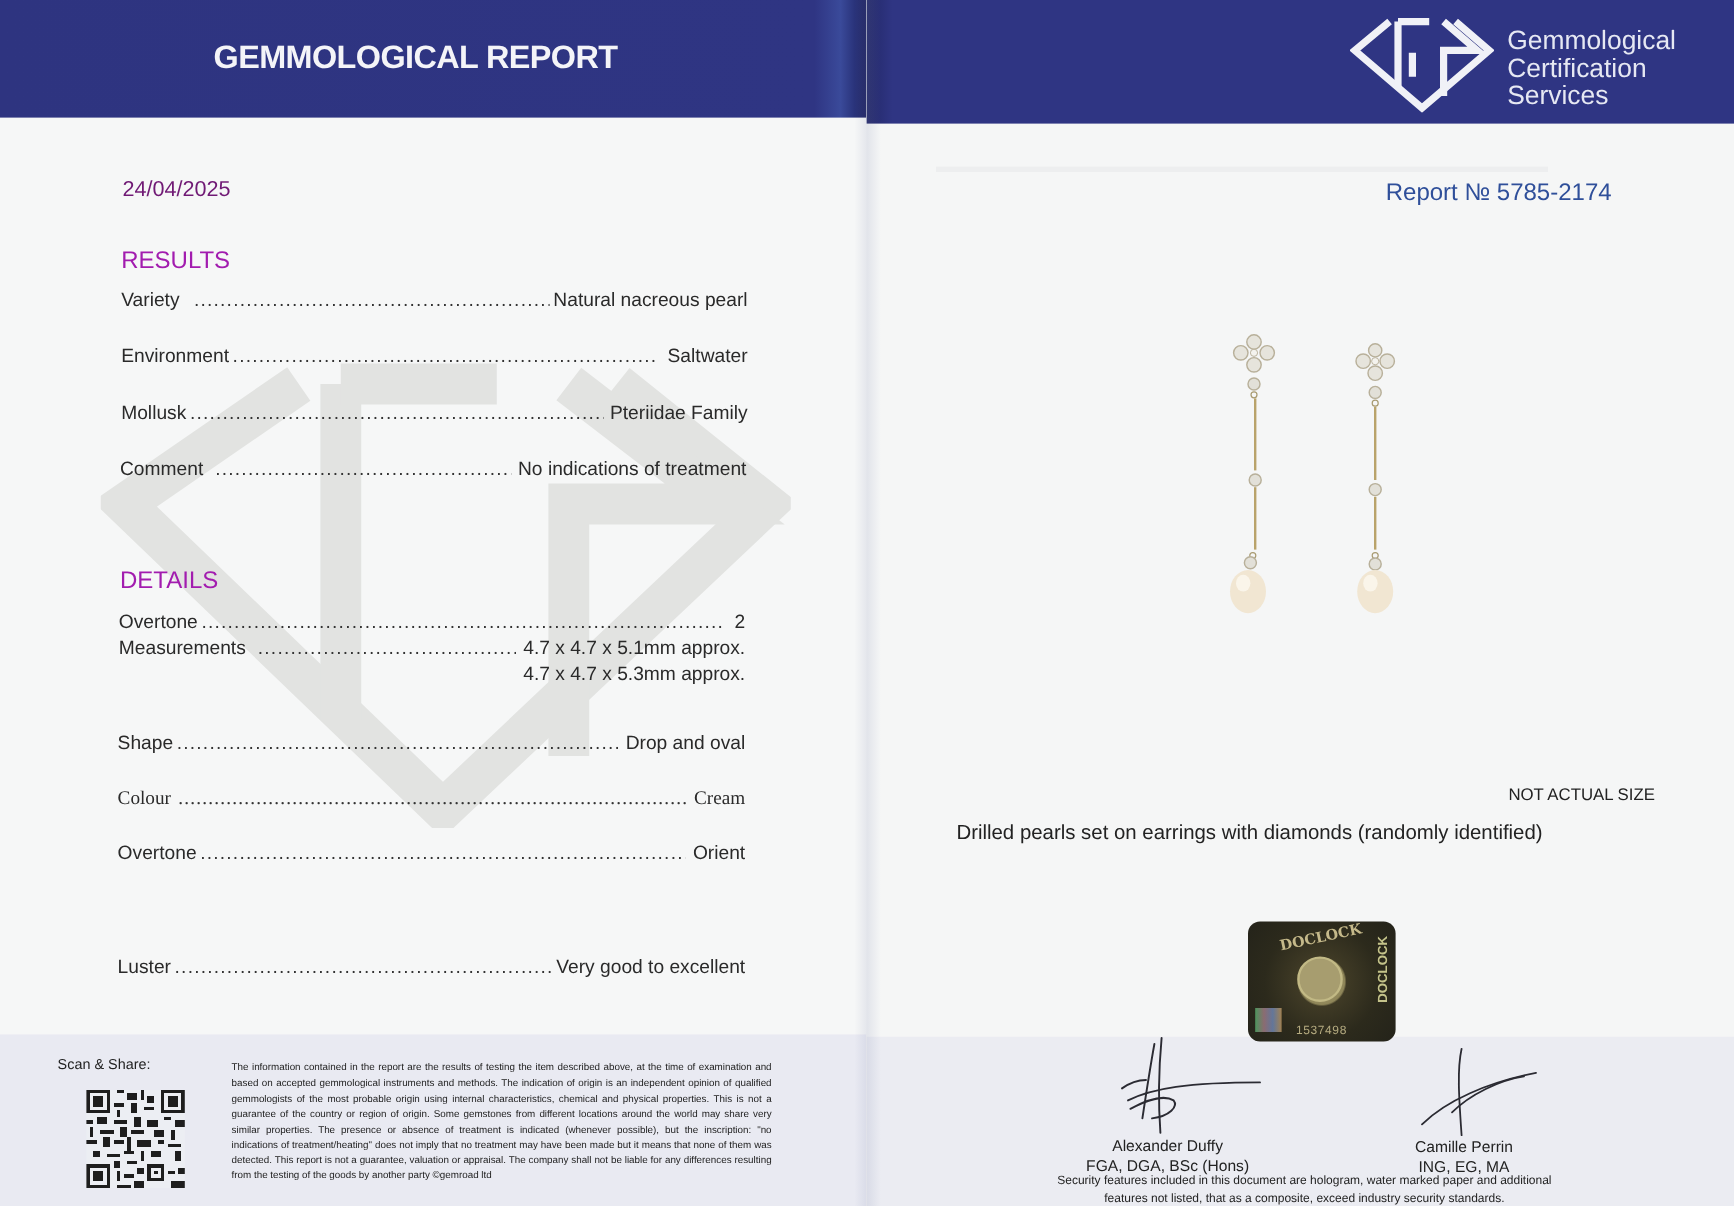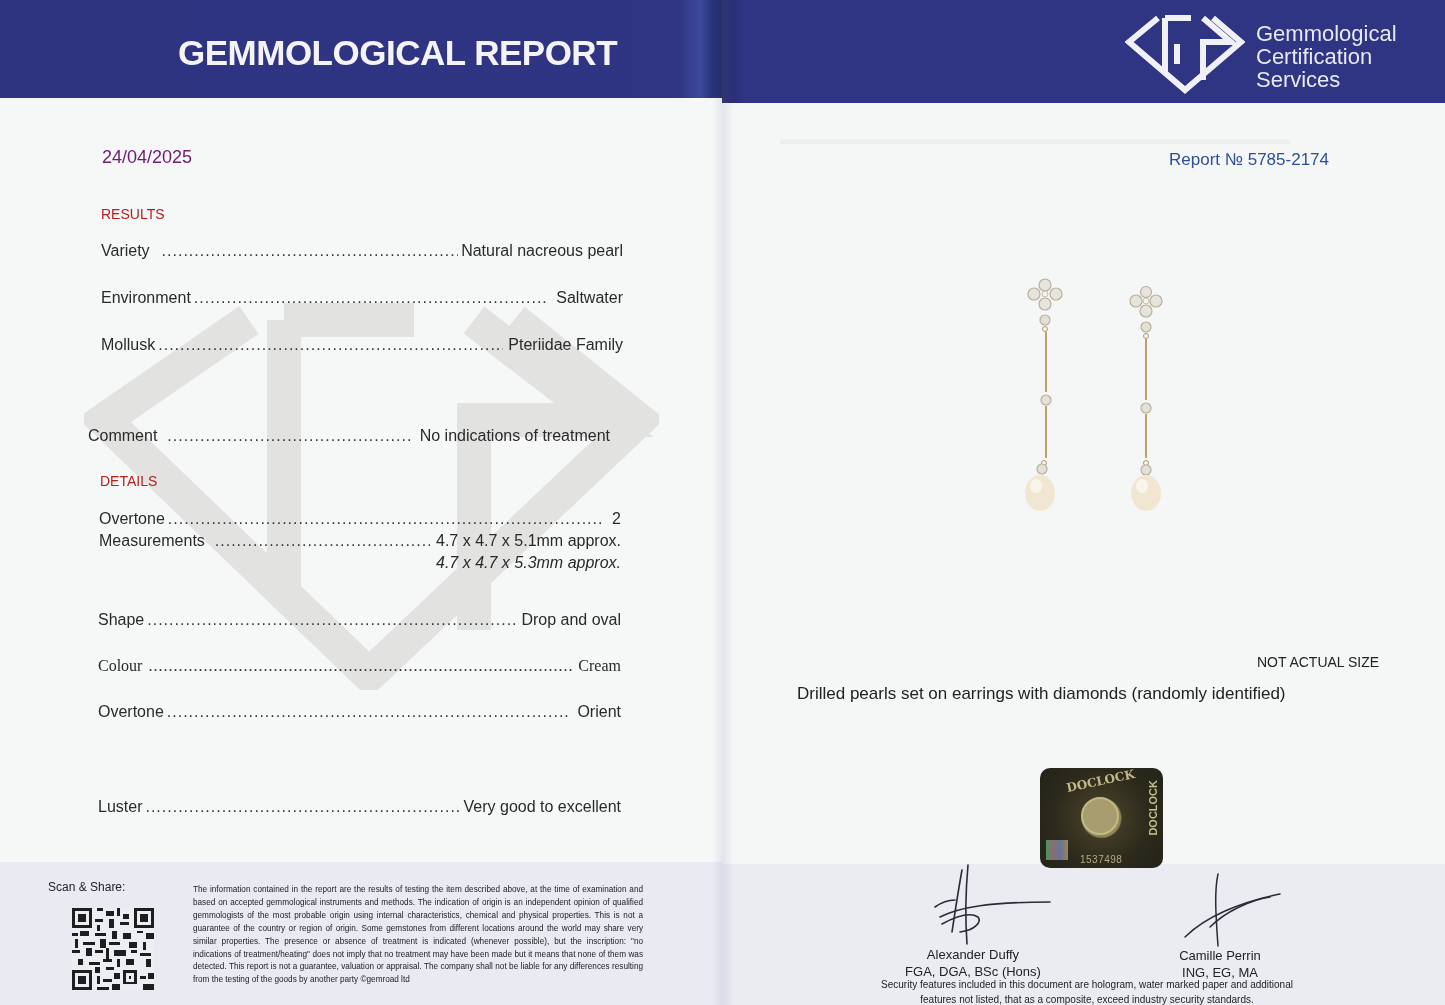--- a/index.html
+++ b/index.html
@@ -7,39 +7,39 @@
   body { position: relative; background: #f4f5f6; font-family: "Liberation Sans", sans-serif; color: #222; }
 
   .page { position: absolute; top: 0; height: 1005px; overflow: hidden; }
   .page-left { left: 0; width: 722px; background: #f6f7f7; }
   .page-right { left: 722px; width: 723px; background: #f5f6f6; }
 
   .banner { position: absolute; top: 0; left: 0; right: 0; height: 98px; background: #2e3480; }
   .page-left .banner { background: linear-gradient(90deg, #2e3480 0%, #2f3583 94%, #3a4a9a 97%, #1c2060 100%); }
   .page-right .banner { height: 103px; background: linear-gradient(90deg, #232868 0%, #2f3583 3%, #2f3583 100%); }
 
-  .report-title { position: absolute; left: 178px; top: 33px; color: #f4f4f8; font-size: 35px; font-weight: bold; letter-spacing: -0.5px; }
+  .report-title { position: absolute; left: 178px; top: 33px; color: #f4f4f8; font-size: 27px; font-weight: bold; letter-spacing: -0.5px; }
 
   .spine { position: absolute; left: 712px; top: 0; width: 22px; height: 1005px;
            background: linear-gradient(90deg, rgba(0,0,0,0) 0%, rgba(120,130,170,0.15) 50%, rgba(0,0,0,0) 100%); z-index: 5; }
 
   
   .watermark { position: absolute; left: 84px; top: 300px; width: 575px; height: 390px; z-index: 0; }
 
   .content { position: absolute; z-index: 1; }
   .date { left: 102px; top: 147px; font-size: 18px; color: #701a75; }
-  .report-no { right: 116px; top: 150px; font-size: 17px; color: #2f4f9a; }
-  .section-title { font-size: 14px; color: #b91c1c; }
+  .report-no { right: 102px; top: 150px; font-size: 20px; color: #2f4f9a; }
+  .section-title { font-size: 20px; color: #a21caf; }
 
   .row { position: absolute; display: flex; align-items: flex-end; font-size: 16px; color: #2a2a2a; }
   .row .lbl { white-space: nowrap; }
   .row .dots { flex: 1; overflow: hidden; white-space: nowrap; margin: 0 3px; letter-spacing: 1px; color: #333; }
   .row .dots::after { content: "..................................................................................................................................................................................................................."; }
   .row .val { white-space: nowrap; text-align: right; }
-  .row .val2 { position: absolute; right: 0; top: 22px; white-space: nowrap; font-style: italic; }
+  .row .val2 { position: absolute; right: 0; top: 22px; white-space: nowrap; }
 
   .footer { position: absolute; left: 0; right: 0; top: 862px; height: 143px; background: #e9eaf2; }
   .page-right .footer { top: 864px; background: #ebecf2; }
 
   .scan-label { position: absolute; left: 48px; top: 880px; font-size: 12px; color: #222; z-index: 2; }
   .qr { position: absolute; left: 72px; top: 908px; width: 82px; height: 82px; z-index: 2; }
   .disclaimer { position: absolute; left: 193px; top: 884px; width: 450px; font-size: 8.2px; line-height: 12.9px; text-align: justify; color: #222; z-index: 2; }
 
   
   .ghost { position: absolute; color: rgba(120,125,135,0.06); font-size: 15px; white-space: nowrap; z-index: 0; }
@@ -103,21 +103,21 @@
 <div class="row content" style="left:101px; top:289px; width:522px;">
   <span class="lbl">Environment</span>
   <span class="dots" style="margin-right:10px;"></span>
   <span class="val">Saltwater</span>
 </div>
 <div class="row content" style="left:101px; top:336px; width:522px;">
   <span class="lbl">Mollusk</span>
   <span class="dots" style="margin-right:5px;"></span>
   <span class="val">Pteriidae Family</span>
 </div>
-<div class="row content" style="left:88px; top:383px; width:522px;margin-top:44px;">
+<div class="row content" style="left:100px; top:383px; width:522px;">
   <span class="lbl">Comment</span>
   <span class="dots" style="margin-left:10px; margin-right:6px;"></span>
   <span class="val">No indications of treatment</span>
 </div>
 
 <div class="content section-title" style="left:100px; top:473px;">DETAILS</div>
 
 <div class="row content" style="left:99px; top:510px; width:522px;">
   <span class="lbl">Overtone</span>
   <span class="dots" style="margin-right:8px;"></span>

